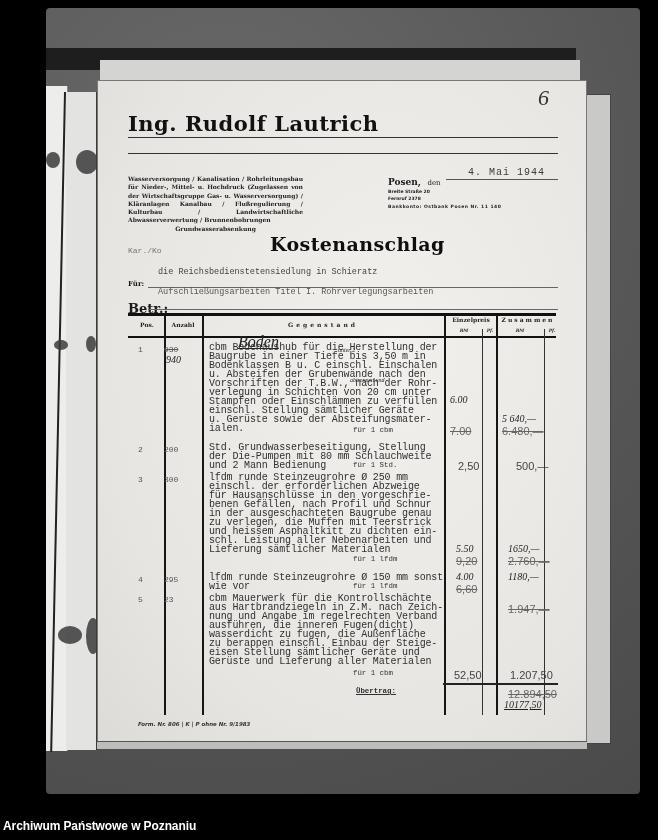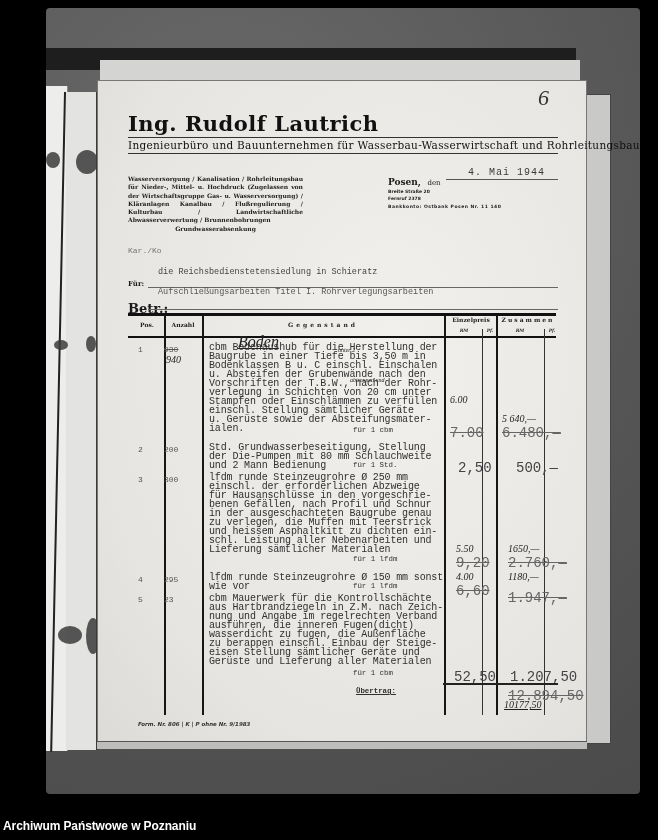--- a/index.html
+++ b/index.html
@@ -83,21 +83,21 @@
   .row-pos { position: absolute; left: 40px; font-family: "Liberation Mono", monospace; font-size: 8px; color: #555; }
   .row-qty { position: absolute; left: 66px; font-family: "Liberation Mono", monospace; font-size: 8px; color: #555; }
   .row-qty-hand { position: absolute; left: 68px; font-family: "Liberation Serif", serif; font-style: italic;
         font-size: 10px; color: #222; }
   .strike { text-decoration: line-through; }
   .row-desc { position: absolute; left: 111px; width: 238px; font-family: "Liberation Mono", monospace;
         font-size: 10px; line-height: 9px; color: #303030; white-space: pre-wrap; letter-spacing: -.15px; }
   .row-unit { position: absolute; left: 255px; font-family: "Liberation Mono", monospace; font-size: 7.4px; color: #303030; }
   .hand-note { position: absolute; font-family: "Liberation Serif", serif; font-style: italic; color: #222; }
 
-  .num { position: absolute; font-family: Liberation Mono, monospace; font-size: 14px; color: #444; text-align: right; white-space: nowrap; }
+  .num { position: absolute; font-family: Liberation Sans, sans-serif; font-size: 11px; color: #444; text-align: right; white-space: nowrap; }
   .num.old { text-decoration: line-through; color: #666; }
   .num.hand { font-family: "Liberation Serif", serif; font-style: italic; color: #1e1e1e; font-size: 10px; }
 
   .sum-line { position: absolute; left: 345px; top: 602px; width: 115px; height: 2px; background: #222; }
 
   .form-note { position: absolute; left: 40px; top: 640px; font-family: "DejaVu Sans", sans-serif;
         font-size: 5.5px; font-style: italic; font-weight: bold; color: #333; white-space: nowrap; }
 
   .bottom-strip { position: absolute; left: 97px; top: 741px; width: 490px; height: 8px;
         background: #bdbdbb; border-top: 1px solid #555; }
@@ -125,39 +125,39 @@
 <div class="stain" style="left:100px;top:414px;width:34px;height:20px;"></div>
 <div class="stain" style="left:58px;top:626px;width:24px;height:18px;"></div>
 <div class="stain" style="left:86px;top:618px;width:14px;height:36px;"></div>
 <div class="stain" style="left:104px;top:618px;width:30px;height:24px;"></div>
 
 <div class="page">
   <div class="page-number">6</div>
 
   <div class="firm-name">Ing. Rudolf Lautrich</div>
   <div class="rule1"></div>
-  <div class="firm-sub">Ingenieurbüro und Bauunternehmen für Wasserbau-Wasserwirtschaft und Rohrleitungsbau</div>
   <div class="rule2"></div>
 
   <div class="services-list">
     <span>Wasserversorgung / Kanalisation / Rohrleitungsbau für Nieder-, Mittel- u. Hochdruck (Zugelassen von der Wirtschaftsgruppe Gas- u. Wasserversorgung) / Kläranlagen Kanalbau / Flußregulierung / Kulturbau / Landwirtschaftliche Abwasserverwertung / Brunnenbohrungen</span>
     <span class="last">Grundwasserabsenkung</span>
   </div>
 
   <div class="posen-block">
     <span class="posen-city">Posen,</span>
     <span class="posen-den">den</span>
     <div class="date-line"></div>
     <div class="date-val">4. Mai 1944</div>
     <div class="posen-small">Breite Straße 20</div>
     <div class="posen-small">Fernruf 2378</div>
     <div class="posen-small" style="margin-top:2px;letter-spacing:.5px">Bankkonto: Ostbank Posen Nr. 11 140</div>
   </div>
 
   <div class="ref">Kar./Ko</div>
+  <div class="doc-title">Kostenanschlag</div>
 
   <div class="for-value">die Reichsbedienstetensiedlung in Schieratz</div>
   <div class="for-label">Für:</div>
   <div class="for-line"></div>
   <div class="betr-value">Aufschließungsarbeiten Titel I. Rohrverlegungsarbeiten</div>
   <div class="betr-label">Betr.:</div>
   <div class="betr-line"></div>
 
   <div class="table-top"></div>
   <div class="header-bottom"></div>
@@ -234,21 +234,21 @@
 
   <div>
     <div class="row-pos" style="top:494px;">4</div>
     <div class="row-qty" style="top:494px;">295</div>
     <div class="row-desc" style="top:492px;">lfdm runde Steinzeugrohre Ø 150 mm sonst
 wie vor</div>
     <div class="row-unit" style="top:501px;">für 1 lfdm</div>
     <div class="num hand" style="left:358px;top:490px;">4.00</div>
     <div class="num old" style="left:358px;top:502px;">6,60</div>
     <div class="num hand" style="left:410px;top:490px;">1180,—</div>
-    <div class="num old" style="left:410px;top:509px;">1.947,—</div>
+    <div class="num old" style="left:410px;top:522px;">1.947,—</div>
   </div>
 
   <div>
     <div class="row-pos" style="top:514px;">5</div>
     <div class="row-qty" style="top:514px;">23</div>
     <div class="row-desc" style="top:513px;">cbm Mauerwerk für die Kontrollschächte
 aus Hartbrandziegeln in Z.M. nach Zeich-
 nung und Angabe im regelrechten Verband
 ausführen, die inneren Fugen(dicht)
 wasserdicht zu fugen, die Außenfläche

